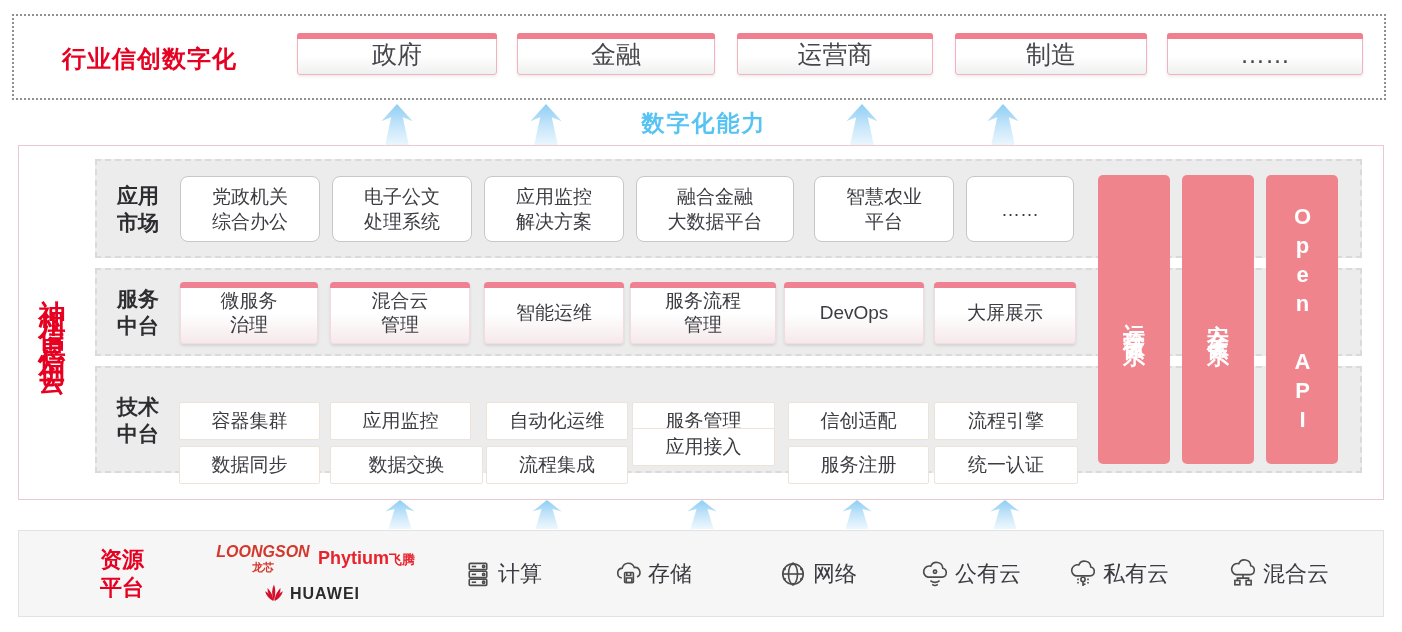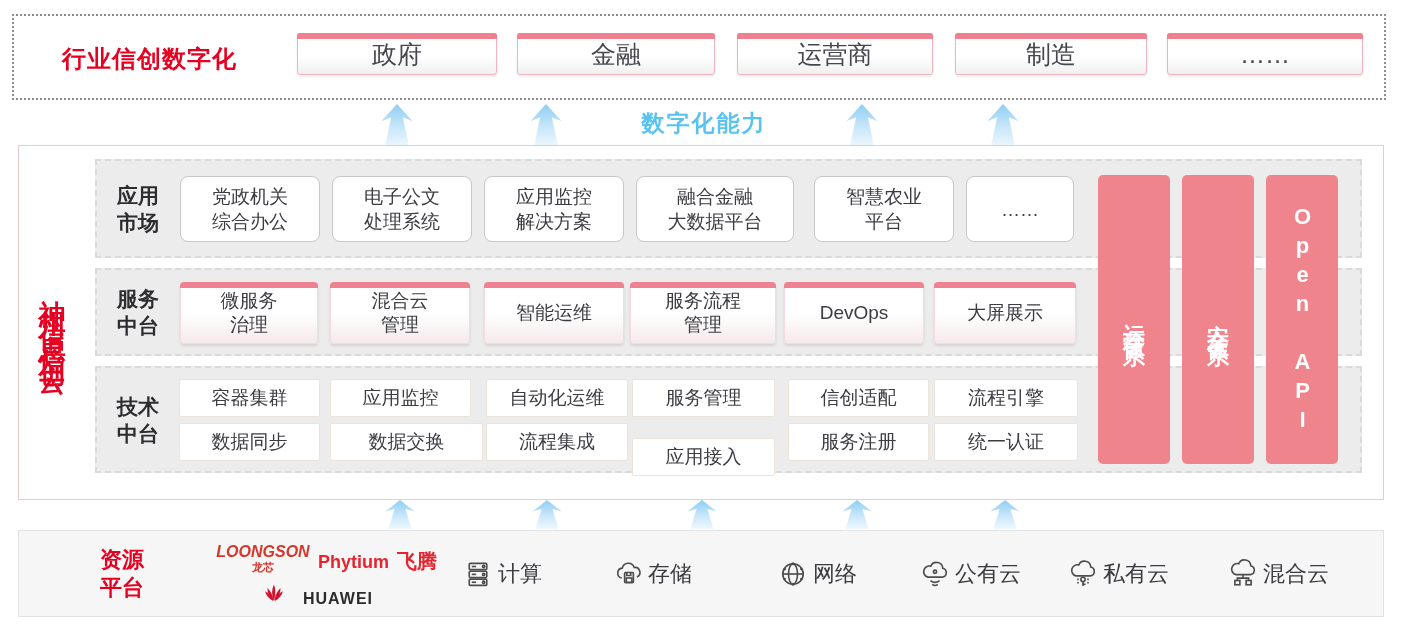--- a/index.html
+++ b/index.html
@@ -42,42 +42,42 @@
     display:flex;align-items:center;justify-content:center;text-align:center;
     font-size:19px;line-height:25px;color:#3c3c42;white-space:pre-line;}
   .service-box{position:absolute;box-sizing:border-box;border:1px solid #f4dbdf;border-radius:4px;
     background:linear-gradient(#ffffff 50%,#f5e9eb);box-shadow:0 2px 3px rgba(0,0,0,.10);
     display:flex;align-items:center;justify-content:center;text-align:center;
     font-size:19px;line-height:24px;color:#3c3c42;white-space:pre-line;}
   .service-box::before{content:"";position:absolute;top:-1px;left:-1px;right:-1px;height:6px;
     background:#ef8292;border-radius:4px 4px 0 0;}
   .tech-box{position:absolute;box-sizing:border-box;background:#fff;border:1px solid #ece4d9;border-radius:2px;
     display:flex;align-items:center;justify-content:center;
-    font-size:19px;color:#3c3c42;}
+    font-size:19px;color:#3c3c42;margin-top:23px;}
 
   .pillar{position:absolute;top:175px;width:72px;height:289px;background:#f0848c;border-radius:5px;
     writing-mode:vertical-lr;text-orientation:upright;
     display:flex;align-items:center;justify-content:center;
     font-size:22px;font-weight:bold;color:#ffffff;letter-spacing:7px;}
 
   
   .resource-panel{position:absolute;left:18px;top:530px;width:1366px;height:87px;box-sizing:border-box;
     background:#f6f6f6;border:1px solid #e2e2e2;}
   .resource-label{position:absolute;left:60px;top:530px;height:87px;display:flex;align-items:center;
     font-size:22px;font-weight:bold;color:#e60021;line-height:28px;white-space:pre-line;margin-left:40px;}
   .resource-item{position:absolute;top:530px;height:87px;display:flex;align-items:center;gap:5px;
     font-size:22px;color:#3a3a40;}
   .resource-item svg{display:block;}
 
   .logo-loongson{position:absolute;left:213px;top:543px;width:100px;text-align:center;color:#d4382c;}
   .logo-loongson .en{font-size:16px;font-weight:800;font-style:italic;letter-spacing:0;}
   .logo-loongson .cn{font-size:11px;font-weight:bold;margin-top:-1px;}
   .logo-phytium{position:absolute;left:318px;top:548px;color:#e8232d;font-weight:bold;font-size:18px;}
-  .logo-phytium .cn{font-size:20px;padding-left:8px;}
-  .logo-huawei{position:absolute;left:262px;top:580px;display:flex;align-items:flex-end;gap:17px;}
+  .logo-phytium .cn{font-size:13px;}
+  .logo-huawei{position:absolute;left:262px;top:580px;display:flex;align-items:center;gap:4px;}
   .logo-huawei .txt{font-size:16px;font-weight:bold;color:#2b2b2b;letter-spacing:1px;}
 </style>
 </head>
 <body>
 
 <div class="canvas">
 
   <div class="top-banner">
     <div class="banner-title">行业信创数字化</div>
   </div>
@@ -129,21 +129,21 @@
 中台</div>
   <div class="tech-box" style="left:179px;top:379px;width:141px;height:38px;">容器集群</div>
   <div class="tech-box" style="left:330px;top:379px;width:141px;height:38px;">应用监控</div>
   <div class="tech-box" style="left:486px;top:379px;width:142px;height:38px;">自动化运维</div>
   <div class="tech-box" style="left:632px;top:379px;width:143px;height:38px;">服务管理</div>
   <div class="tech-box" style="left:788px;top:379px;width:141px;height:38px;">信创适配</div>
   <div class="tech-box" style="left:934px;top:379px;width:144px;height:38px;">流程引擎</div>
   <div class="tech-box" style="left:179px;top:423px;width:141px;height:38px;">数据同步</div>
   <div class="tech-box" style="left:330px;top:423px;width:153px;height:38px;">数据交换</div>
   <div class="tech-box" style="left:486px;top:423px;width:142px;height:38px;">流程集成</div>
-  <div class="tech-box" style="left:632px;top:438px;width:143px;height:38px;">应用接入</div>
+  <div class="tech-box" style="left:632px;top:405px;width:143px;height:38px;">应用接入</div>
   <div class="tech-box" style="left:788px;top:423px;width:141px;height:38px;">服务注册</div>
   <div class="tech-box" style="left:934px;top:423px;width:144px;height:38px;">统一认证</div>
 
   <div class="pillar" style="left:1098px;">运营体系</div>
   <div class="pillar" style="left:1182px;">安全体系</div>
   <div class="pillar" style="left:1266px;letter-spacing:4px;">Open API</div>
 
   <div class="arrow" style="left:384px;top:500px;width:32px;height:29px;"></div>
   <div class="arrow" style="left:531px;top:500px;width:32px;height:29px;"></div>
   <div class="arrow" style="left:686px;top:500px;width:32px;height:29px;"></div>

